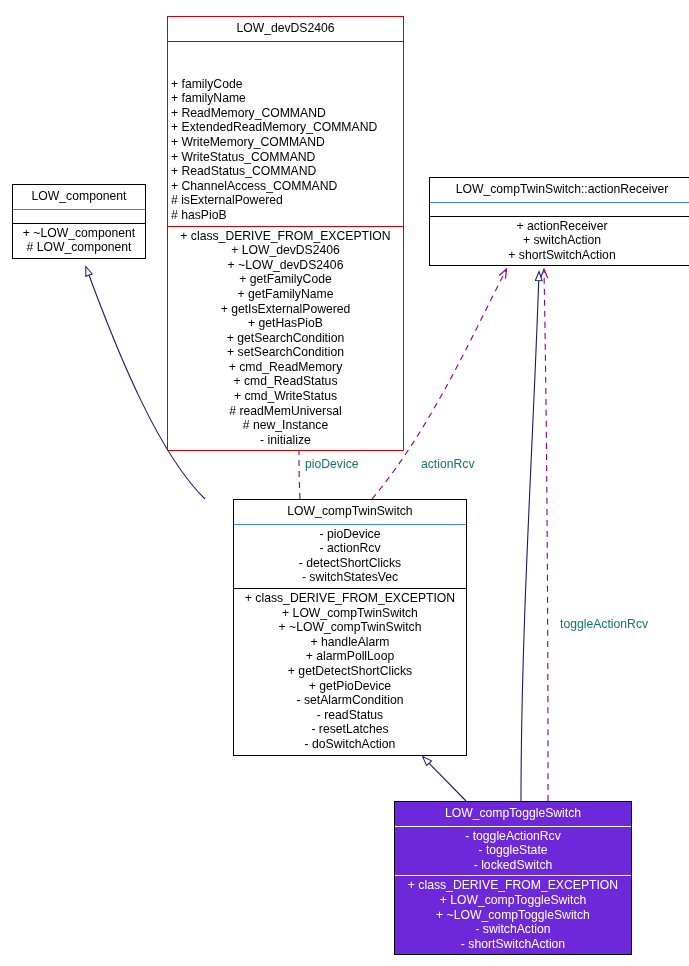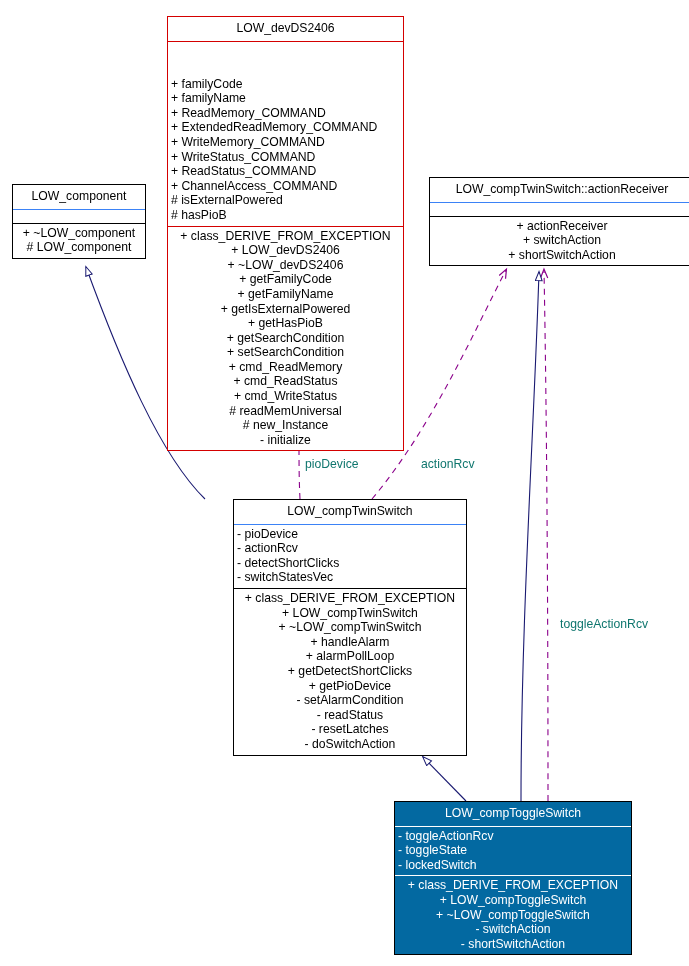--- a/index.html
+++ b/index.html
@@ -39,21 +39,21 @@
   }
   .uml-node .node-title {
     text-align: center;
     padding: 4px 4px 5px 4px;
     border-bottom: 1px solid #3b82f6;
     white-space: nowrap;
   }
   .uml-node .node-attrs {
     border-bottom: 1px solid #000000;
     padding: 2px 0 3px 0;
-    text-align: left;
+    text-align: center;
   }
   .uml-node .node-attrs.empty-sec {
     height: 13px;
     padding: 0;
   }
   .uml-node .node-ops {
     padding: 2px 0 3px 0;
     text-align: center;
   }
   .uml-node .member {
@@ -68,21 +68,21 @@
   .uml-node.red-node {
     border-color: #d40000;
   }
   .uml-node.red-node .node-title,
   .uml-node.red-node .node-attrs {
     border-bottom-color: #d40000;
   }
 
   
   .uml-node.black-node {
-    background: #0369a1;
+    background: #6d28d9;
     border-color: #000000;
     color: #ffffff;
   }
   .uml-node.black-node .node-title,
   .uml-node.black-node .node-attrs {
     border-bottom-color: #ffffff;
   }
 
   
   #node-low-component   { left: 12px;  top: 184px; width: 134px; }

